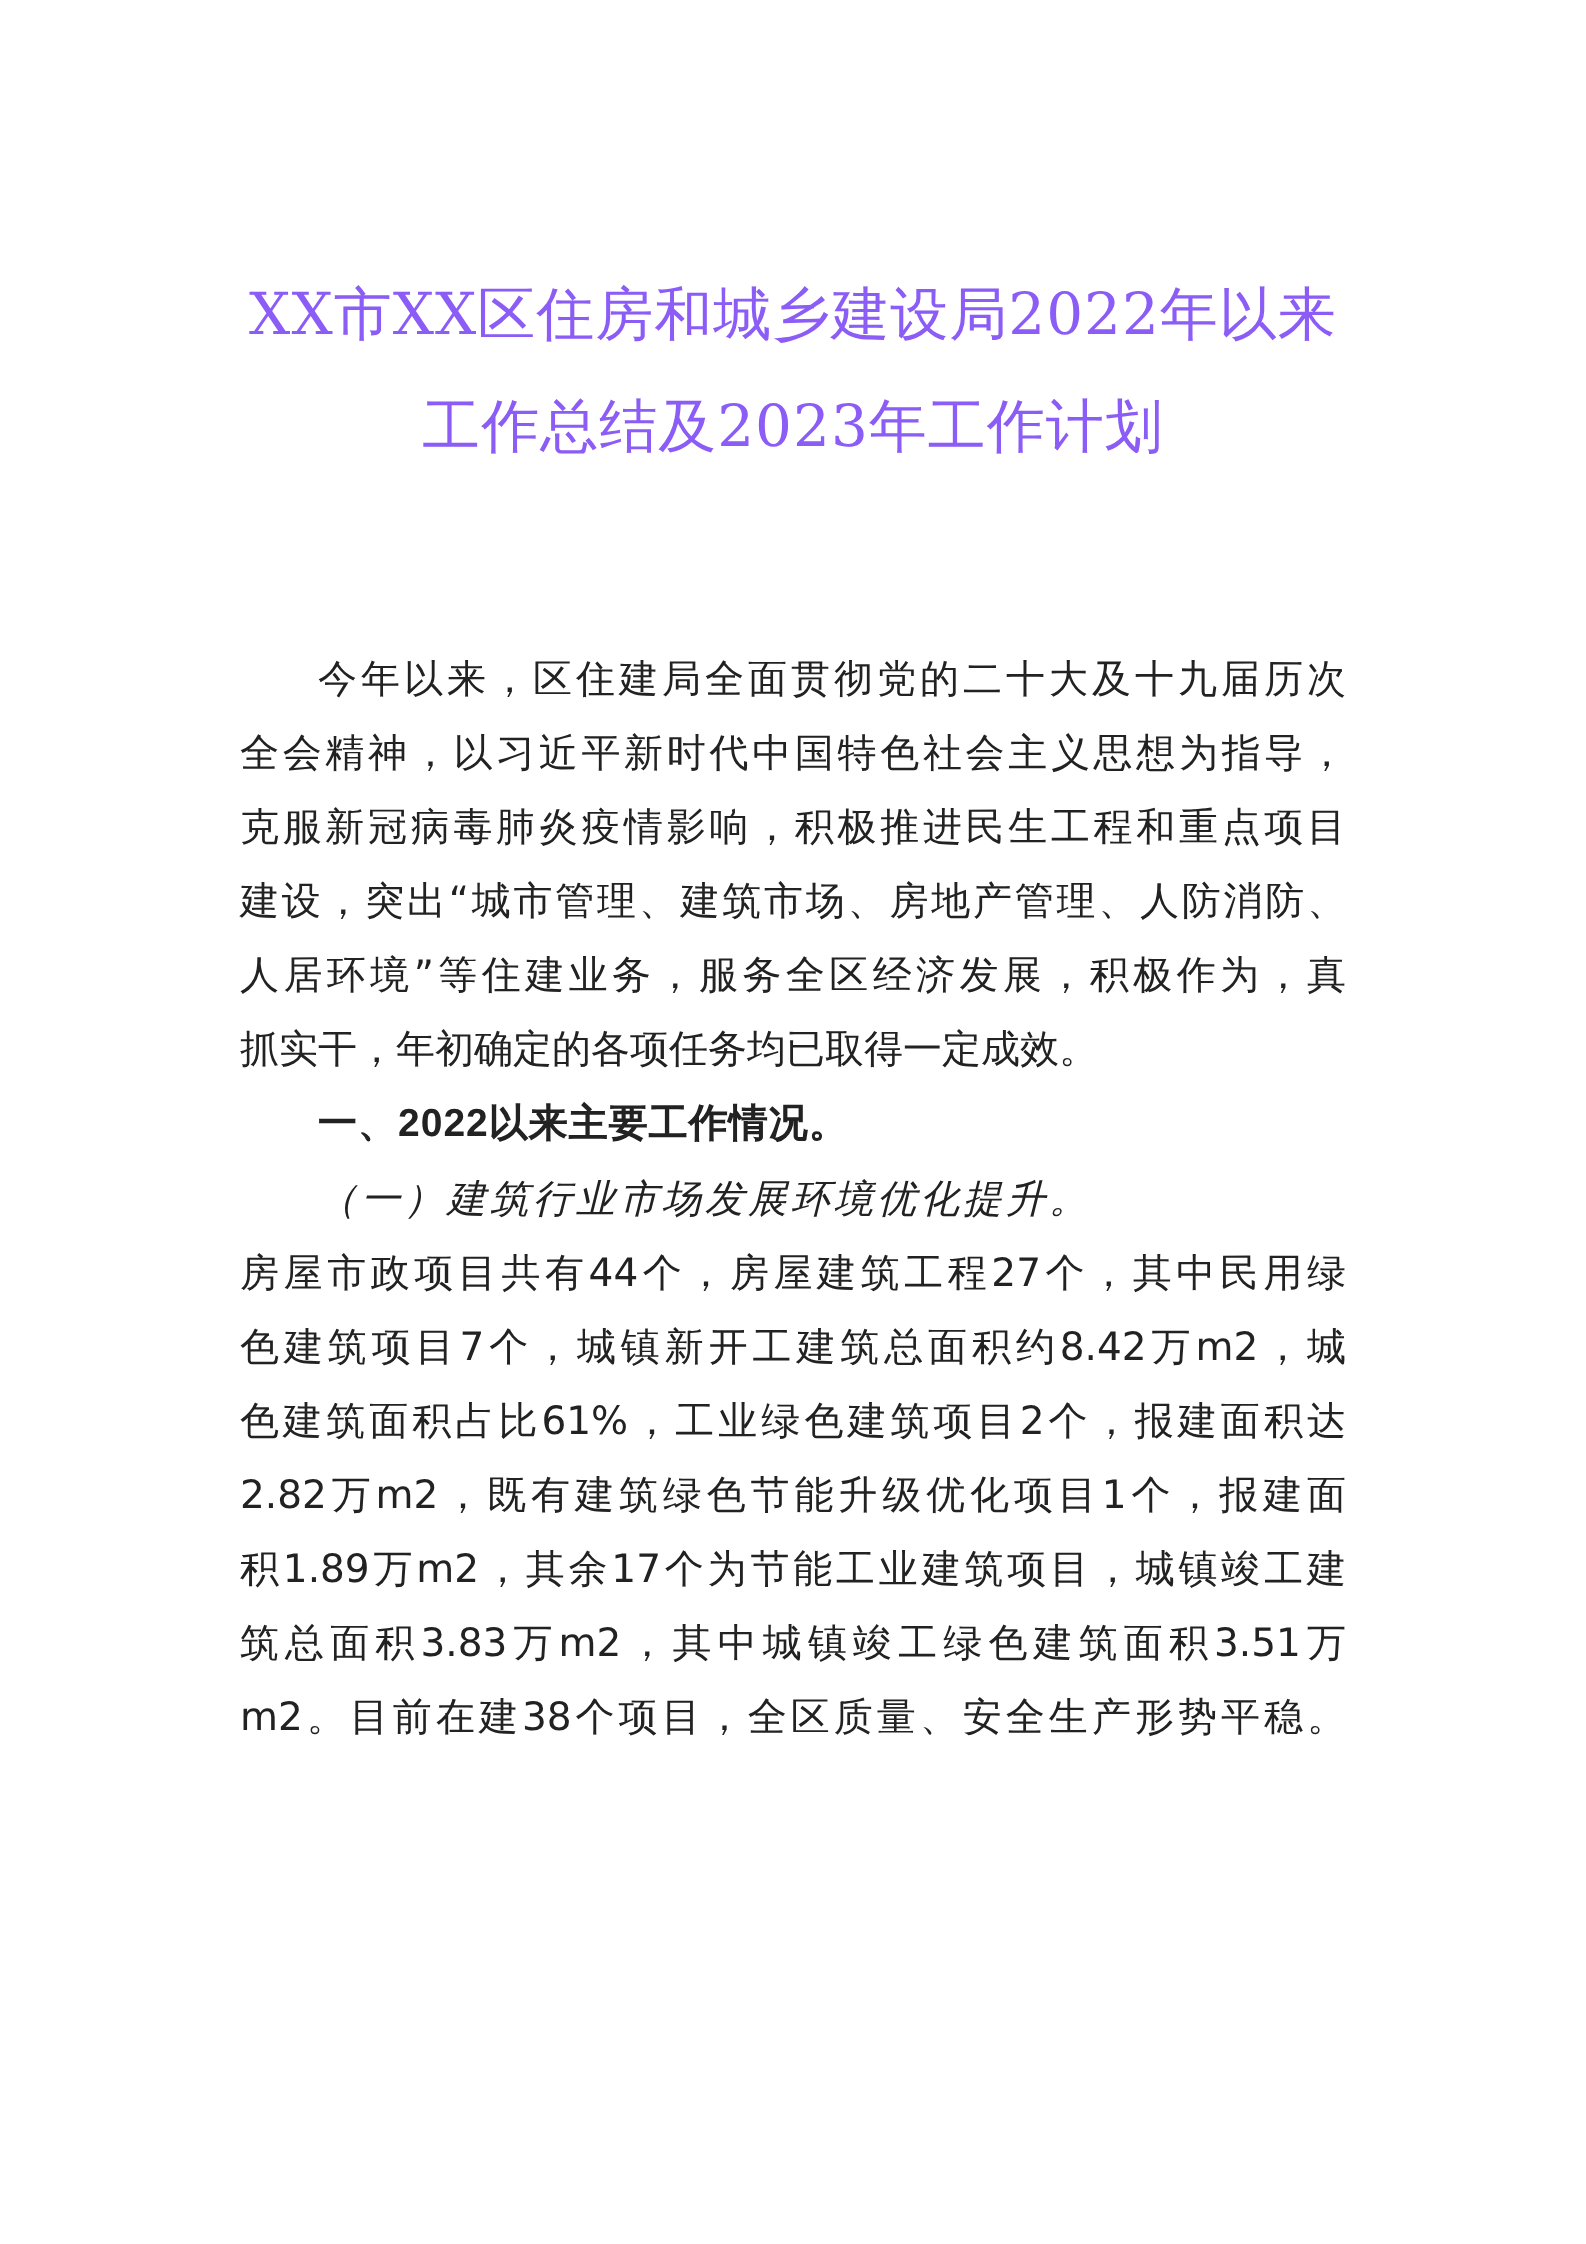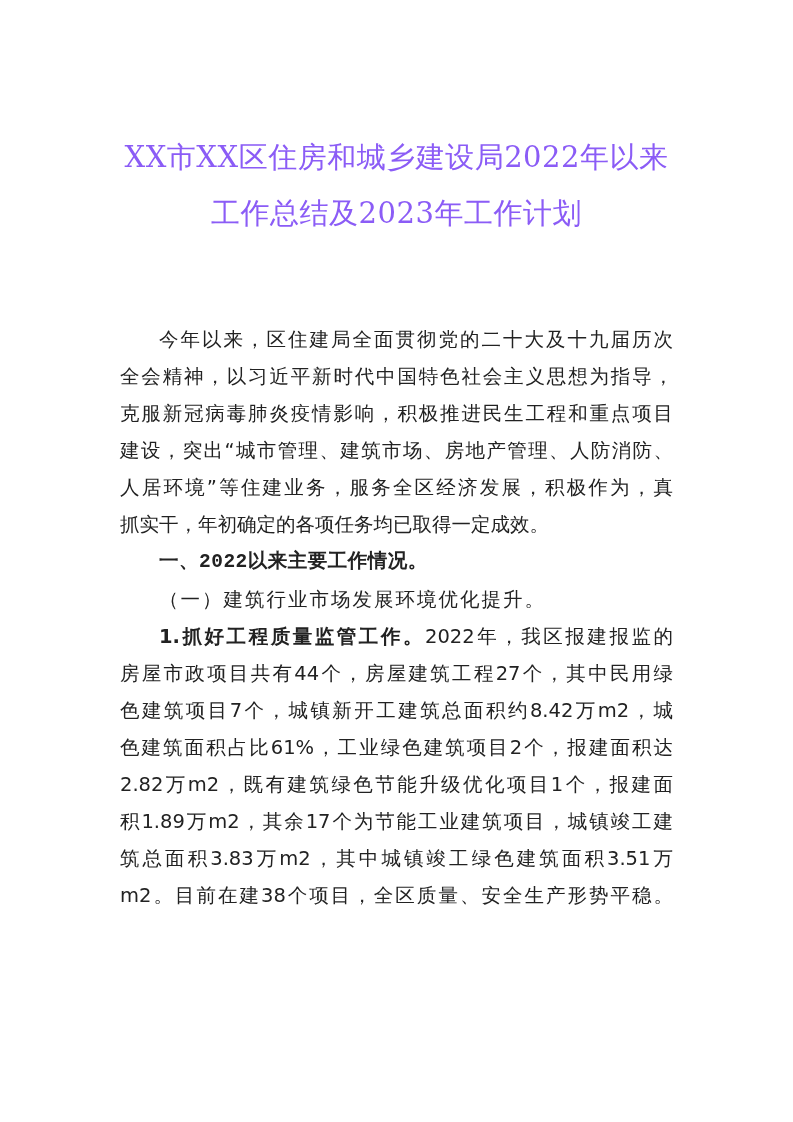--- a/index.html
+++ b/index.html
@@ -12,22 +12,22 @@
     letter-spacing: 0.5px;
   }
   .title-1 { top: 128px; }
   .title-2 { top: 184px; }
   .body {
     position: absolute; left: 120px; top: 273px; width: 553px;
     font-family: "DejaVu Sans", "Liberation Sans", sans-serif;
     font-size: 19.5px; line-height: 37.1px; color: #222;
     text-align: justify; text-justify: inter-character; margin-top: 48px;
   }
-  .heading-1 { font-weight: bold; font-family: Liberation Mono, monospace; letter-spacing: 0.5px; }
-  .heading-2 { font-weight: normal; letter-spacing: 2px; }
+  .heading-1 { font-weight: bold; font-family: Liberation Sans, sans-serif; letter-spacing: 0.5px; }
+  .heading-2 { font-weight: normal; letter-spacing: 2px; font-style: italic; }
   .lead-bold { font-weight: bold; }
   .line { display: block; white-space: nowrap; text-align-last: justify; text-align: justify; }
   .line.last { text-align-last: left; }
   .line.indent { padding-left: 2em; }
 </style>
 </head>
 <body>
 
 <div class="page">
 
@@ -38,21 +38,20 @@
     <span class="line indent">今年以来，区住建局全面贯彻党的二十大及十九届历次</span>
     <span class="line">全会精神，以习近平新时代中国特色社会主义思想为指导，</span>
     <span class="line">克服新冠病毒肺炎疫情影响，积极推进民生工程和重点项目</span>
     <span class="line">建设，突出“城市管理、建筑市场、房地产管理、人防消防、</span>
     <span class="line">人居环境”等住建业务，服务全区经济发展，积极作为，真</span>
     <span class="line last">抓实干，年初确定的各项任务均已取得一定成效。</span>
 
     <span class="line last indent heading-1">一、2022以来主要工作情况。</span>
     <span class="line last indent heading-2">（一）建筑行业市场发展环境优化提升。</span>
 
-    <span class="line indent"><b class="lead-bold">1.抓好工程质量监管工作。</b><span>2022年，我区报建报监的</span></span>
     <span class="line">房屋市政项目共有44个，房屋建筑工程27个，其中民用绿</span>
     <span class="line">色建筑项目7个，城镇新开工建筑总面积约8.42万m2，城</span>
     <span class="line">色建筑面积占比61%，工业绿色建筑项目2个，报建面积达</span>
     <span class="line">2.82万m2，既有建筑绿色节能升级优化项目1个，报建面</span>
     <span class="line">积1.89万m2，其余17个为节能工业建筑项目，城镇竣工建</span>
     <span class="line">筑总面积3.83万m2，其中城镇竣工绿色建筑面积3.51万</span>
     <span class="line">m2。目前在建38个项目，全区质量、安全生产形势平稳。</span>
 
   </div>
 </div>

